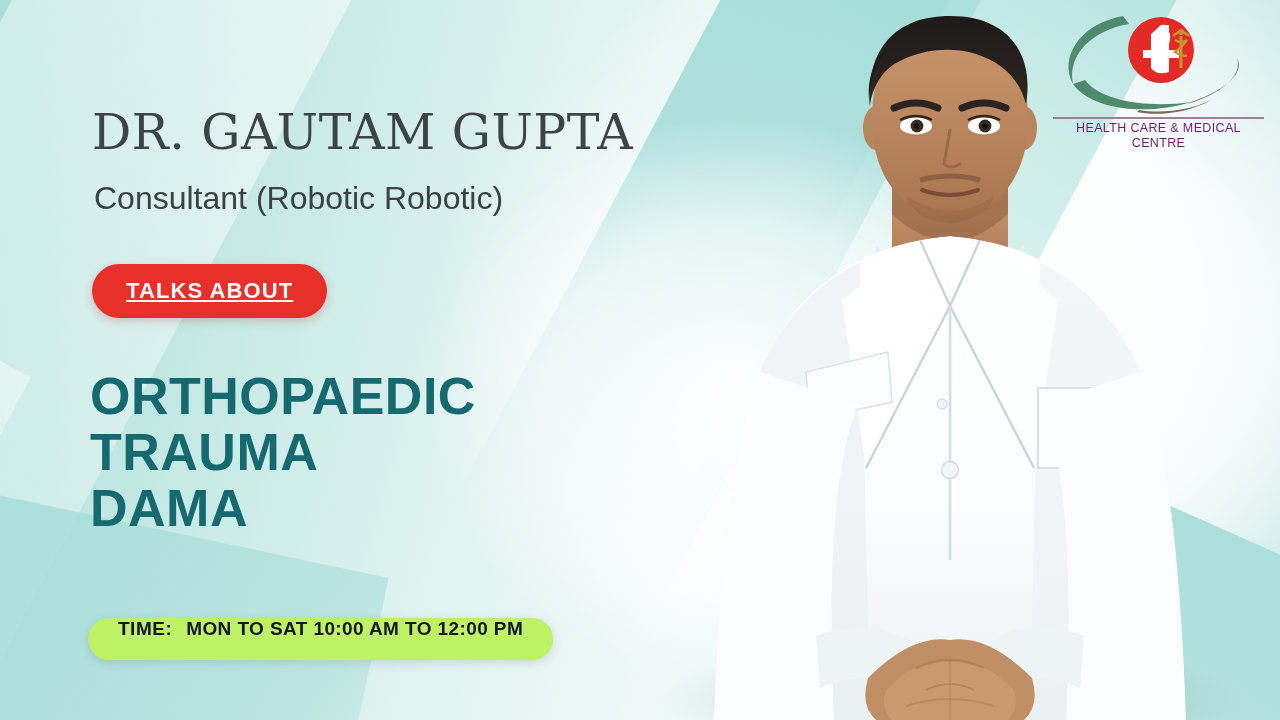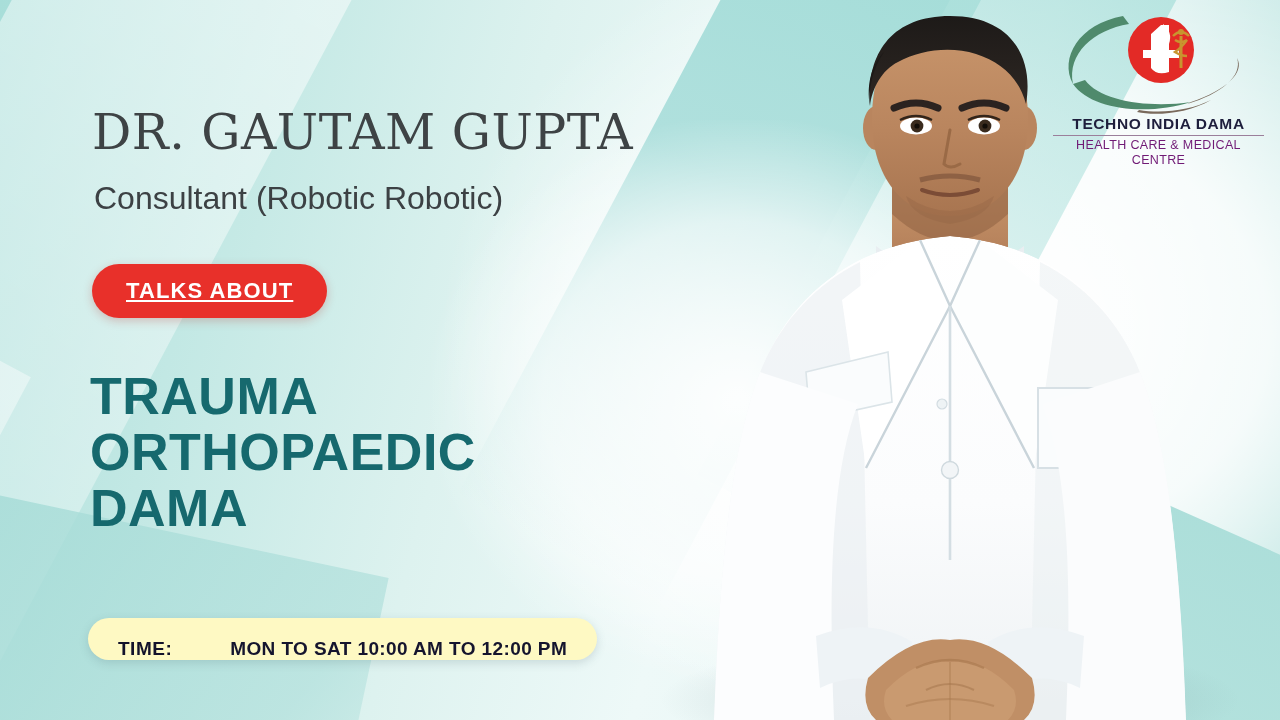--- a/index.html
+++ b/index.html
@@ -187,25 +187,24 @@
   }
   .headline div { white-space: nowrap; }
 
   .time-bar {
     position: absolute;
     left: 88px;
     top: 618px;
     height: 42px;
     padding: 0 30px;
     display: flex;
-    align-items: flex-end;
-    background: #fef9c3;
+    align-items: flex-start;
+    background: #bef264;
     border-radius: 21px;
     box-shadow: 0 3px 10px rgba(60,90,100,0.18);
-    gap: 44px;
   }
   .time-bar .t-label {
     color: #13132b;
     font-size: 19px;
     font-weight: bold;
     letter-spacing: 0.5px;
   }
   .time-bar .t-value {
     color: #15152e;
     font-size: 19px;
@@ -368,36 +367,35 @@
 
       <path d="M110 15 L118 15 L118 40 L128 40 L128 48 L118 48 L118 62 Q 106 66 100 58 L100 48 L92 48 L92 40 L100 40 L100 24 Z" fill="#ffffff"></path>
       <path d="M112 14 Q 122 22 118 34 L112 30 Z" fill="#ffffff"></path>
 
       <path d="M130 26 L130 58" stroke="#c8952f" stroke-width="3"></path>
       <path d="M124 30 Q 130 34 136 30 Q 130 38 124 42 Q 130 46 136 46" fill="none" stroke="#c8952f" stroke-width="2.4"></path>
       <path d="M122 26 Q 130 18 138 26" fill="none" stroke="#c8952f" stroke-width="2.4"></path>
       <circle cx="130" cy="22" r="3" fill="#c8952f"></circle>
     </svg>
     <div class="logo-text-wrap">
-      <div class="logo-name">TECHNO INDIA DAMA</div>
       <div class="logo-rule"></div>
       <div class="logo-sub">HEALTH CARE &amp; MEDICAL CENTRE</div>
     </div>
   </div>
 
   <div class="doc-name">DR. GAUTAM GUPTA</div>
   <div class="doc-role">Consultant (Robotic Robotic)</div>
 
   <div class="talks-badge">
     <span>TALKS ABOUT</span>
   </div>
 
   <div class="headline">
+    <div>ORTHOPAEDIC</div>
     <div>TRAUMA</div>
-    <div>ORTHOPAEDIC</div>
     <div>DAMA</div>
   </div>
 
   <div class="time-bar">
     <span class="t-label">TIME:</span>
     <span class="t-value">MON TO SAT 10:00 AM TO 12:00 PM</span>
   </div>
 
 </div>
 

